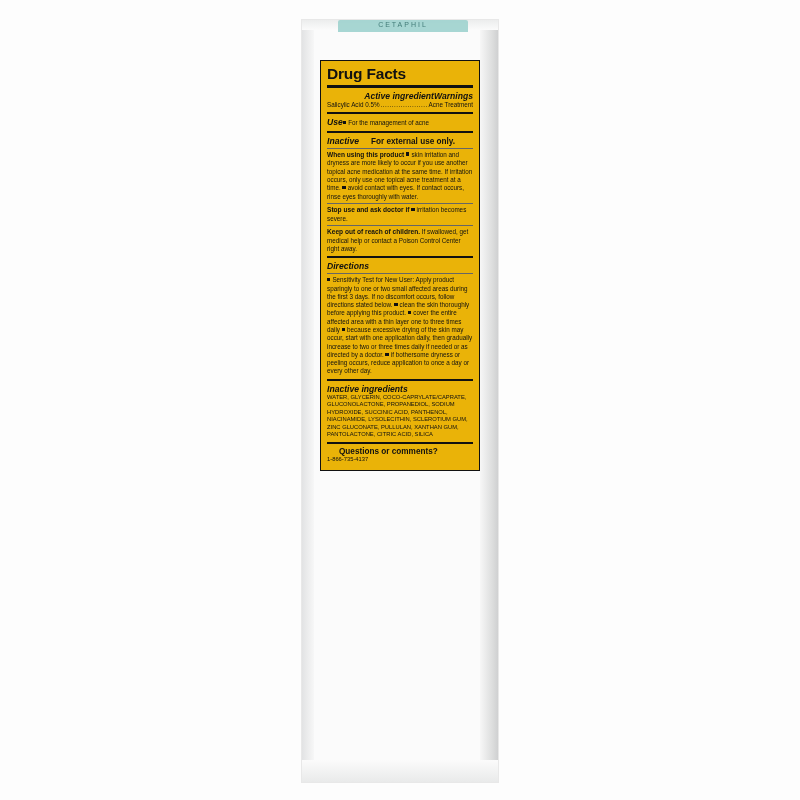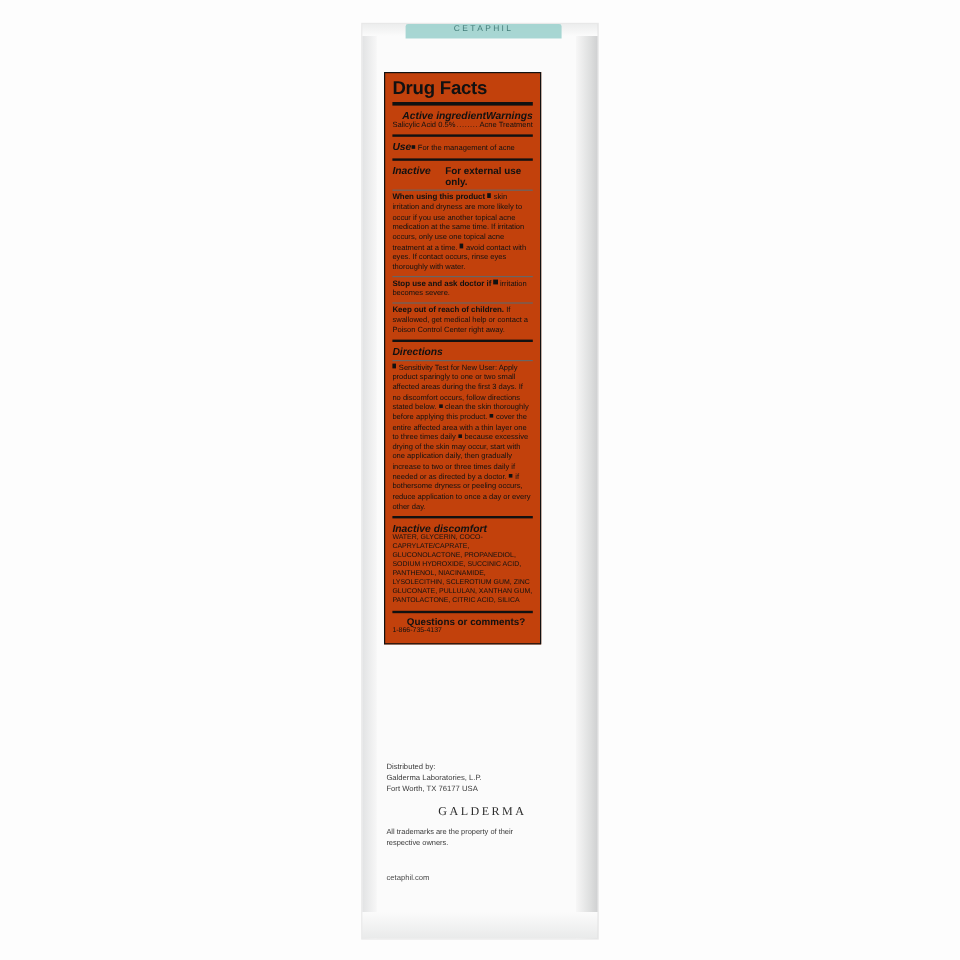--- a/index.html
+++ b/index.html
@@ -80,22 +80,22 @@
     font-size: 7px;
     letter-spacing: 2px;
     color: #2f6f6b;
   }
 
   
   .drug-facts {
     position: absolute;
     left: 320px;
     top: 60px;
-    width: 131px;
-    background: #c2410c;
+    width: 160px;
+    background: #eab308;
     border: 1.6px solid #111;
     box-sizing: border-box;
     padding: 5px 6px 6px 6px;
     color: #111;
   }
   .df-title {
     font-size: 15.5px;
     font-weight: bold;
     line-height: 1.05;
     letter-spacing: -0.2px;
@@ -270,34 +270,22 @@
     <div class="rule-hair"></div>
     <div class="body-txt">
       <span class="sq"></span><span>Sensitivity Test for New User:  Apply product sparingly to one or two small affected areas during the first 3 days. If no discomfort occurs, follow directions stated below.</span>
       <span class="sq"></span><span>clean the skin thoroughly before applying this product.</span>
       <span class="sq"></span><span>cover the entire affected area with a thin layer one to three times daily</span>
       <span class="sq"></span><span>because excessive drying of the skin may occur, start with one application daily, then gradually increase to two or three times daily if needed or as directed by a doctor.</span>
       <span class="sq"></span><span>if bothersome dryness or peeling occurs, reduce application to once a day or every other day.</span>
     </div>
     <div class="rule-med"></div>
 
-    <div class="ital-head">Inactive discomfort</div>
+    <div class="ital-head">Inactive ingredients</div>
     <div class="tiny-txt">WATER, GLYCERIN, COCO-CAPRYLATE/CAPRATE, GLUCONOLACTONE, PROPANEDIOL, SODIUM HYDROXIDE, SUCCINIC ACID, PANTHENOL, NIACINAMIDE, LYSOLECITHIN, SCLEROTIUM GUM, ZINC GLUCONATE, PULLULAN, XANTHAN GUM, PANTOLACTONE, CITRIC ACID, SILICA</div>
     <div class="rule-med"></div>
 
     <div class="bold-head">Questions or comments?</div>
     <div class="tiny-txt">1-866-735-4137</div>
   </div>
 
-  <div class="foot">
-    <div class="line">Distributed by:</div>
-    <div class="line">Galderma Laboratories, L.P.</div>
-    <div class="line">Fort Worth, TX 76177 USA</div>
-
-    <div class="brandmark">GALDERMA</div>
-
-    <div class="tm">All trademarks are the property of their</div>
-    <div class="tm">respective owners.</div>
-
-    <div class="site">cetaphil.com</div>
-  </div>
 
 </div>
 
 </body></html>

